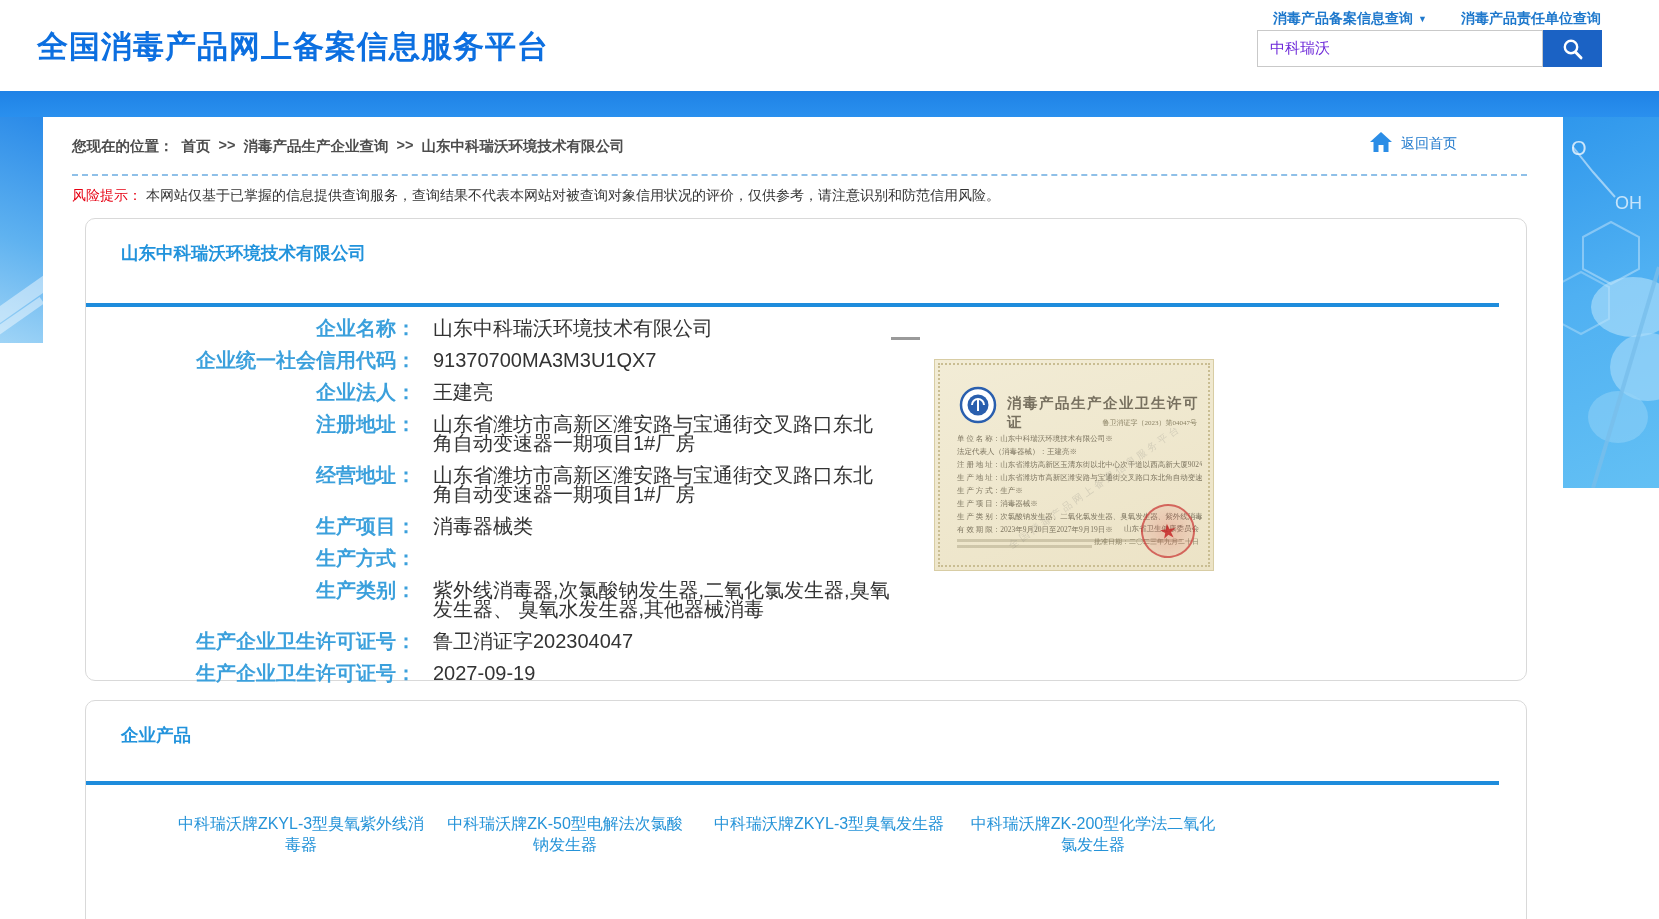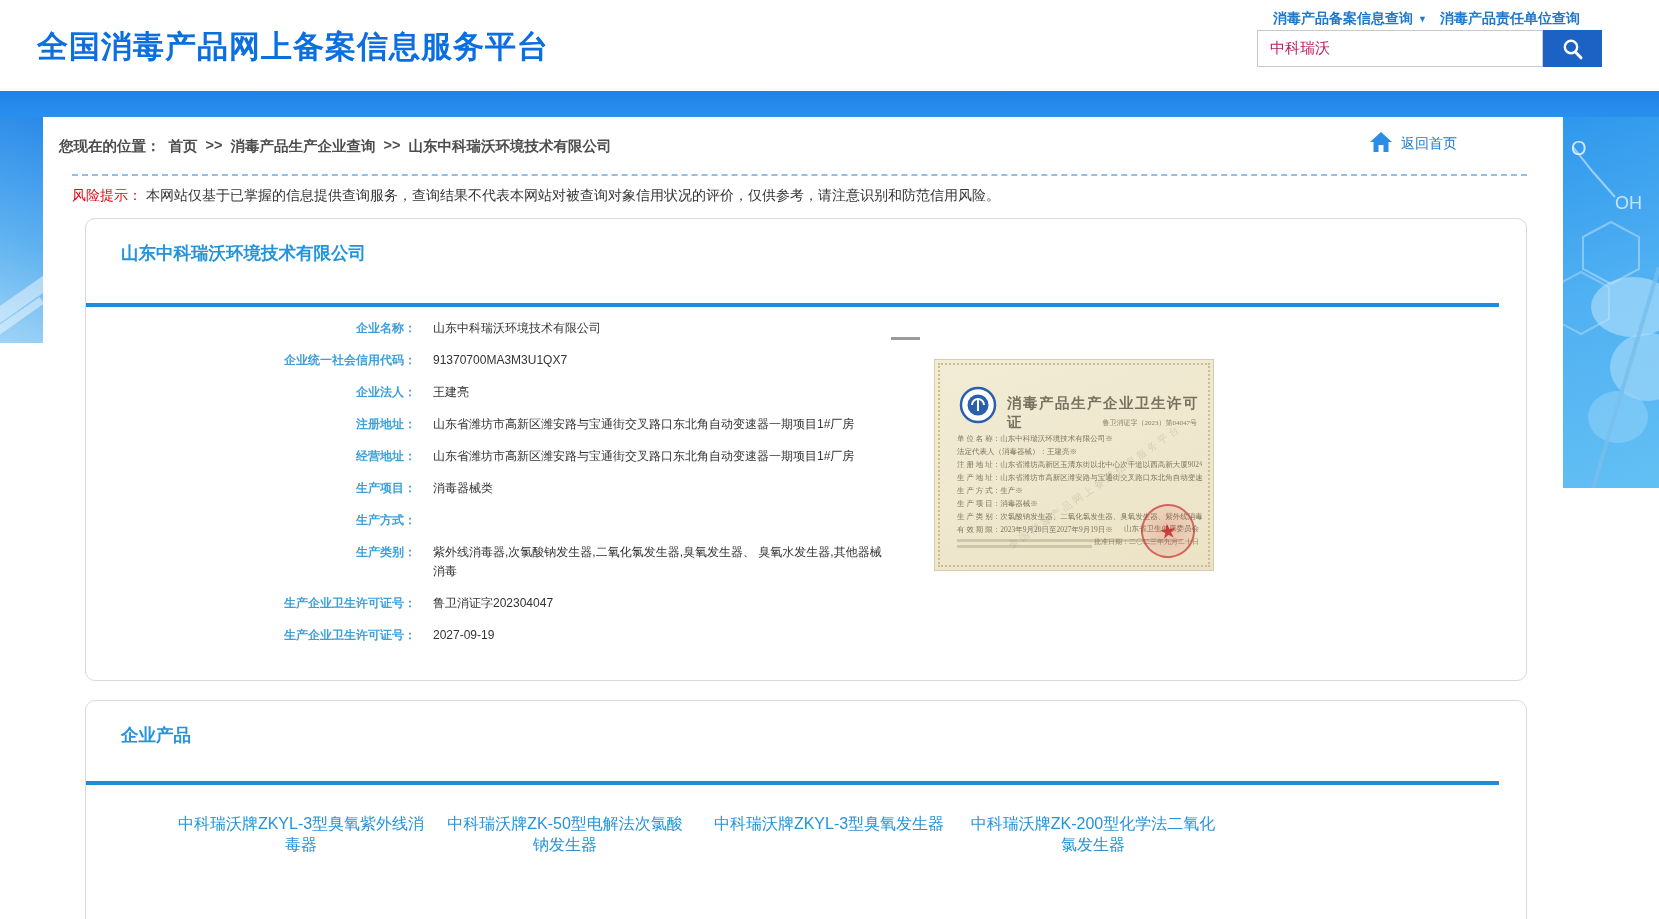--- a/index.html
+++ b/index.html
@@ -4,62 +4,62 @@
 <style>
   * { margin:0; padding:0; box-sizing:border-box; }
   html,body { width:1659px; height:919px; overflow:hidden; background:#fff;
     font-family:"Liberation Sans","DejaVu Sans",sans-serif; }
   body { position:relative; }
 
   
   .header { position:absolute; left:0; top:0; width:1659px; height:91px; background:#fff; }
   .site-title { position:absolute; left:37px; top:26px; font-size:31px; font-weight:bold;
     color:#0c6fe0; letter-spacing:1px; }
-  .top-nav { position:absolute; left:1273px; top:10px; width:340px; display:flex; gap:13px;
+  .top-nav { position:absolute; left:1273px; top:10px; width:340px; display:flex; gap:34px;
     font-size:14px; font-weight:bold; color:#1e78cc; white-space:nowrap; }
   .top-nav a { color:#1e78cc; text-decoration:none; cursor:pointer; display:flex; align-items:center; gap:5px;}
   .caret { font-size:9px; color:#1e78cc; }
   .search-wrap { position:absolute; left:1257px; top:30px; display:flex; }
   .search-input { width:286px; height:37px; border:1px solid #c9c9c9; padding:0 12px;
-    font-size:15px; color:#be185d; outline:none; font-family:inherit; }
+    font-size:15px; color:#6d28d9; outline:none; font-family:inherit; }
   .search-btn { width:59px; height:37px; background:#1b62c4; border:none; cursor:pointer;
     display:flex; align-items:center; justify-content:center; }
 
   
   .blue-band { position:absolute; left:0; top:91px; width:1659px; height:26px;
     background:linear-gradient(180deg,#1f82e6,#2a90ee); }
 
   
   .bg-left { position:absolute; left:0; top:117px; width:43px; height:226px;
     background:linear-gradient(200deg,#2a8ae8 0%,#5fb2f0 55%,#9fd4f6 100%); overflow:hidden; }
   .bg-left .band { position:absolute; background:rgba(255,255,255,.45); height:14px; width:90px; transform:rotate(-35deg); }
   .bg-right { position:absolute; left:1563px; top:117px; width:96px; height:371px;
     background:linear-gradient(160deg,#2f97ec 0%,#4fb0f2 45%,#63c0f4 100%); overflow:hidden; }
 
   
   .content { position:absolute; left:43px; top:117px; width:1520px; height:802px; background:#fff; }
-  .breadcrumb { position:absolute; left:16px; top:20px; font-size:14.5px; font-weight:bold;
+  .breadcrumb { position:absolute; left:29px; top:20px; font-size:14.5px; font-weight:bold;
     color:#4d4d4d; display:flex; gap:8px; white-space:nowrap; }
   .breadcrumb .crumb-link { cursor:pointer; }
   .return-home { position:absolute; left:1326px; top:14px; display:flex; align-items:flex-end; gap:8px;
     font-size:14px; color:#1e78cc; cursor:pointer; text-decoration:none; }
   .dashed-rule { position:absolute; left:29px; top:57px; width:1455px; height:0;
     border-top:2px dashed #8fc0e8; }
   .risk { position:absolute; left:29px; top:70px; font-size:14px; color:#333; }
   .risk .risk-label { color:#e60012; }
 
   .card { position:absolute; left:42px; width:1442px; background:#fff;
     border:1px solid #d9d9d9; border-radius:10px; }
   .card-title { position:absolute; left:35px; top:22px; font-size:17.5px; font-weight:bold; color:#2293dc; }
   .card-rule { position:absolute; left:0; width:1413px; height:4px; background:#1e8cdc; }
 
   .card-company { top:101px; height:463px; }
   .card-company .card-rule { top:84px; }
   .fields { position:absolute; left:35px; top:100px; width:780px; }
-  .field-row { display:flex; margin-bottom:13px; line-height:19px; font-size:12px; }
+  .field-row { display:flex; margin-bottom:13px; line-height:19px; font-size:20px; }
   .field-label { width:295px; text-align:right; color:#3ba0dc; font-weight:bold; flex:none; }
   .field-value { margin-left:17px; color:#333; max-width:458px; }
 
   
   .cert-dash { position:absolute; left:805px; top:118px; width:29px; height:3px; background:#9a9a9a; }
   .cert { position:absolute; left:848px; top:140px; width:280px; height:212px;
     background:linear-gradient(160deg,#f2ecd6,#ece3c6); border:1px solid #d8cda4;
     outline:2px dotted #c9bd92; outline-offset:-6px; overflow:hidden; font-family:"Liberation Serif","DejaVu Serif",serif; }
   .cert-emblem { position:absolute; left:24px; top:26px; }
   .cert-title { position:absolute; left:72px; top:34px; font-size:14.5px; font-weight:bold;

